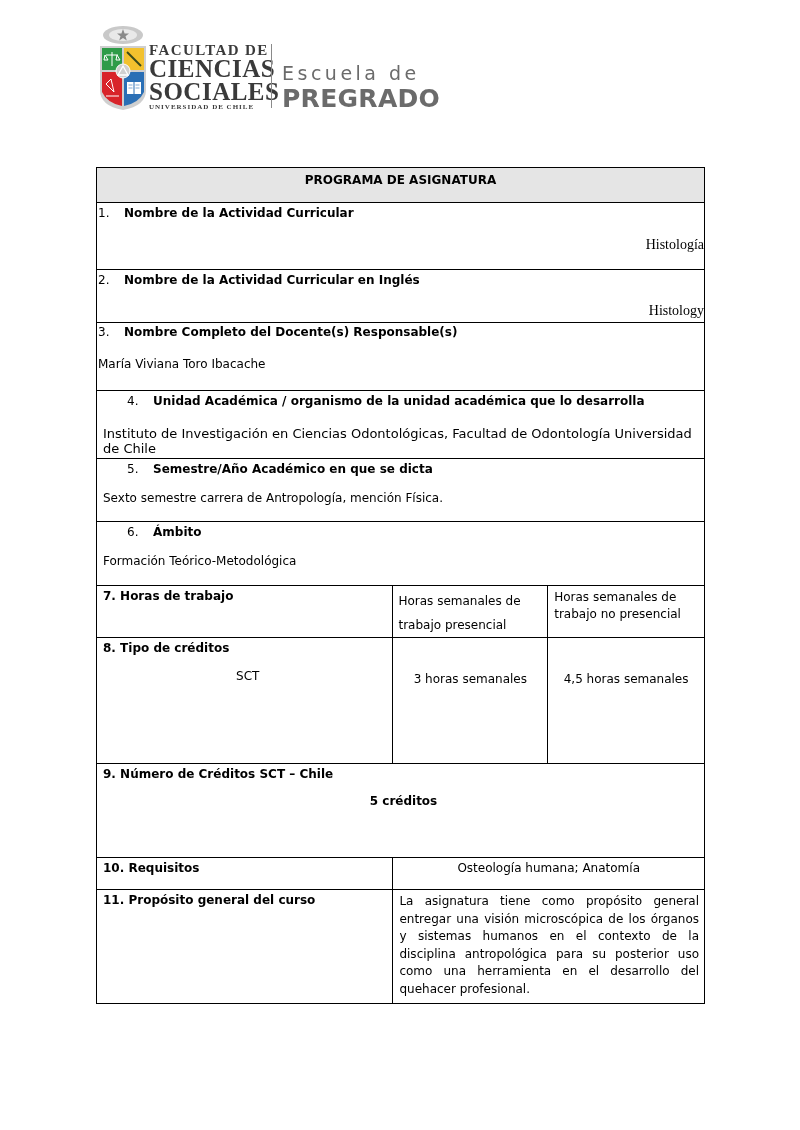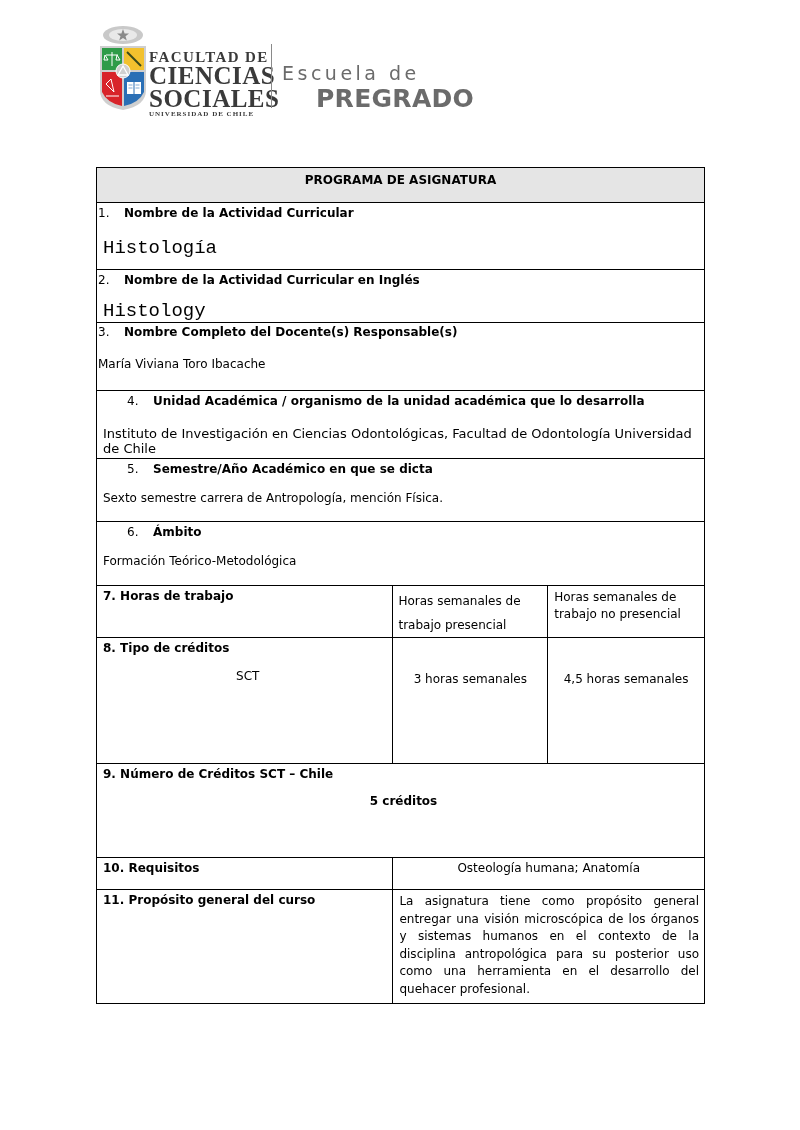--- a/index.html
+++ b/index.html
@@ -3,36 +3,36 @@
   <meta charset="utf-8">
   <style>
     * { box-sizing: border-box; margin: 0; padding: 0; }
     html, body { width: 800px; height: 1130px; background: #ffffff; }
     body { position: relative; font-family: "Liberation Sans", sans-serif; color: #000; overflow: hidden; }
 
     
     .logo { position: absolute; left: 97px; top: 24px; width: 340px; height: 92px; }
     .crest { position: absolute; left: 0; top: 0; width: 52px; height: 88px; }
     .fac-text { position: absolute; left: 52px; top: 18px; font-family: "Liberation Serif", serif; color: #3a3a3a; }
-    .fac-line1 { font-size: 15px; letter-spacing: 1.4px; line-height: 16px; font-weight: bold; margin-top: 7px; }
+    .fac-line1 { font-size: 15px; letter-spacing: 1.4px; line-height: 16px; font-weight: bold; }
     .fac-line2 { font-size: 25px; letter-spacing: 0.5px; line-height: 22px; font-weight: bold; }
     .fac-line3 { font-size: 25px; letter-spacing: 0.5px; line-height: 23px; font-weight: bold; }
     .fac-line4 { font-size: 7px; letter-spacing: 1px; line-height: 9px; font-weight: bold; }
     .logo-divider { position: absolute; left: 174px; top: 20px; width: 1px; height: 64px; background: #8a8a8a; }
     .escuela { position: absolute; left: 185px; top: 38px; font-size: 19px; letter-spacing: 3.5px; color: #6b6b6b; font-family: "DejaVu Sans", sans-serif; }
-    .pregrado { position: absolute; left: 185px; top: 60px; font-size: 25px; font-weight: bold; color: #6b6b6b; font-family: "DejaVu Sans", sans-serif; letter-spacing: 0.3px; margin-left: 34px; }
+    .pregrado { position: absolute; left: 185px; top: 60px; font-size: 25px; font-weight: bold; color: #6b6b6b; font-family: "DejaVu Sans", sans-serif; letter-spacing: 0.3px; }
 
     
     .prog-table { position: absolute; left: 96px; top: 167px; width: 609px; border-collapse: collapse; }
     .prog-table td { border: 1.3px solid #000; vertical-align: top; font-family: "DejaVu Sans", sans-serif; font-size: 12px; padding: 0; }
     .title-cell { background: #e5e5e5; height: 35px; text-align: center; font-weight: bold; padding-top: 5px !important; font-size: 12px; }
     .sec-label { font-weight: bold; display: block; }
     .num { font-weight: normal; display: inline-block; }
     .value { display: block; }
-    .arial-val { font-family: Liberation Mono, monospace; font-size: 19px; }
+    .arial-val { font-family: Liberation Serif, serif; font-size: 14px; text-align: right; }
     .center { text-align: center; }
     .justify { text-align: justify; }
   </style>
 </head>
 <body>
 
 <div class="logo">
   <svg class="crest" viewBox="0 0 52 88" width="52" height="88">
 
     <g fill="#c9c9c9">

